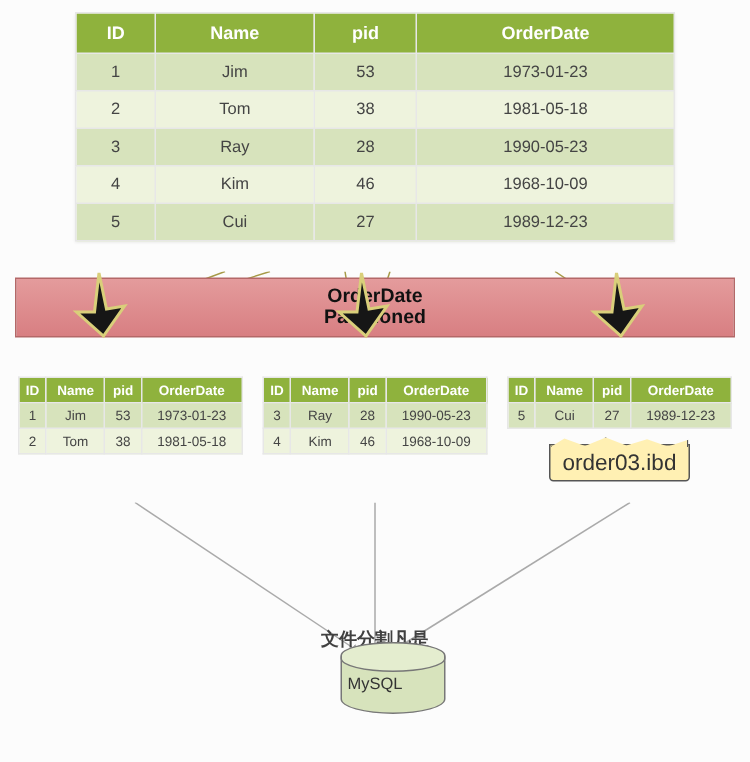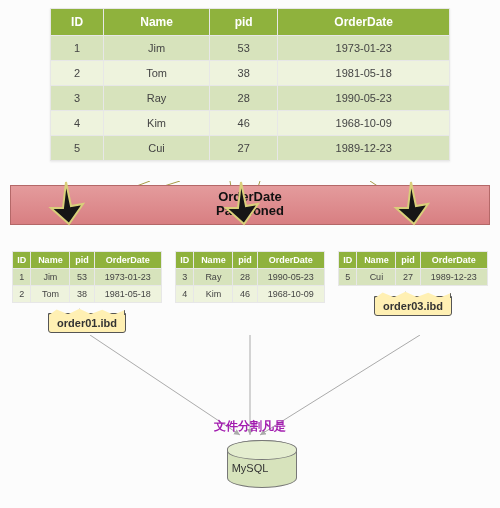--- a/index.html
+++ b/index.html
@@ -78,22 +78,22 @@
     font-weight: bold;
   }
   .ptable tr:nth-child(odd) td { background: #d7e3bc; }
   .ptable tr:nth-child(even) td { background: #eef3dd; }
 
   .filetag {
     display: inline-block;
     background: #fff0b3;
     border: 1px solid #555;
     padding: 3px 8px;
-    font-size: 11px;
-    font-weight: bold;
+    font-size: 15px;
+    font-weight: normal;
     color: #333;
     margin-top: 10px;
     position: relative;
     border-radius: 0 0 3px 3px;
   }
   .filetag::before {
     content: "";
     position: absolute;
     left: 0; right: 0; top: -6px;
     height: 6px;
@@ -108,28 +108,28 @@
     position: absolute;
     left: 0; right: 0; top: 335px;
     height: 175px;
     pointer-events: none;
   }
 
   .red-label {
     position: absolute;
     left: 0; right: 0; top: 418px;
     text-align: center;
-    color: #a21caf;
+    color: #404040;
     font-size: 12px;
     font-weight: bold;
   }
   .db {
     position: absolute;
     left: 50%; transform: translateX(-50%);
-    top: 440px;
+    top: 428px;
     width: 46px;
   }
   .db .cyl {
     width: 70px; height: 48px;
     background: #d7e3bc;
     border: 1px solid #777;
     border-radius: 35px / 10px;
     position: relative;
   }
   .db .cyl::before {
@@ -236,21 +236,20 @@
             <td>1973-01-23</td>
           </tr>
         <tr>
             <td>2</td>
             <td>Tom</td>
             <td>38</td>
             <td>1981-05-18</td>
           </tr>
       </tbody>
     </table>
-    <div class="filetag">order01.ibd</div>
   </div>
 
   <div class="pcol">
     <table class="ptable">
       <thead>
           <tr>
         <th>ID</th>
         <th>Name</th>
         <th>pid</th>
         <th>OrderDate</th>

